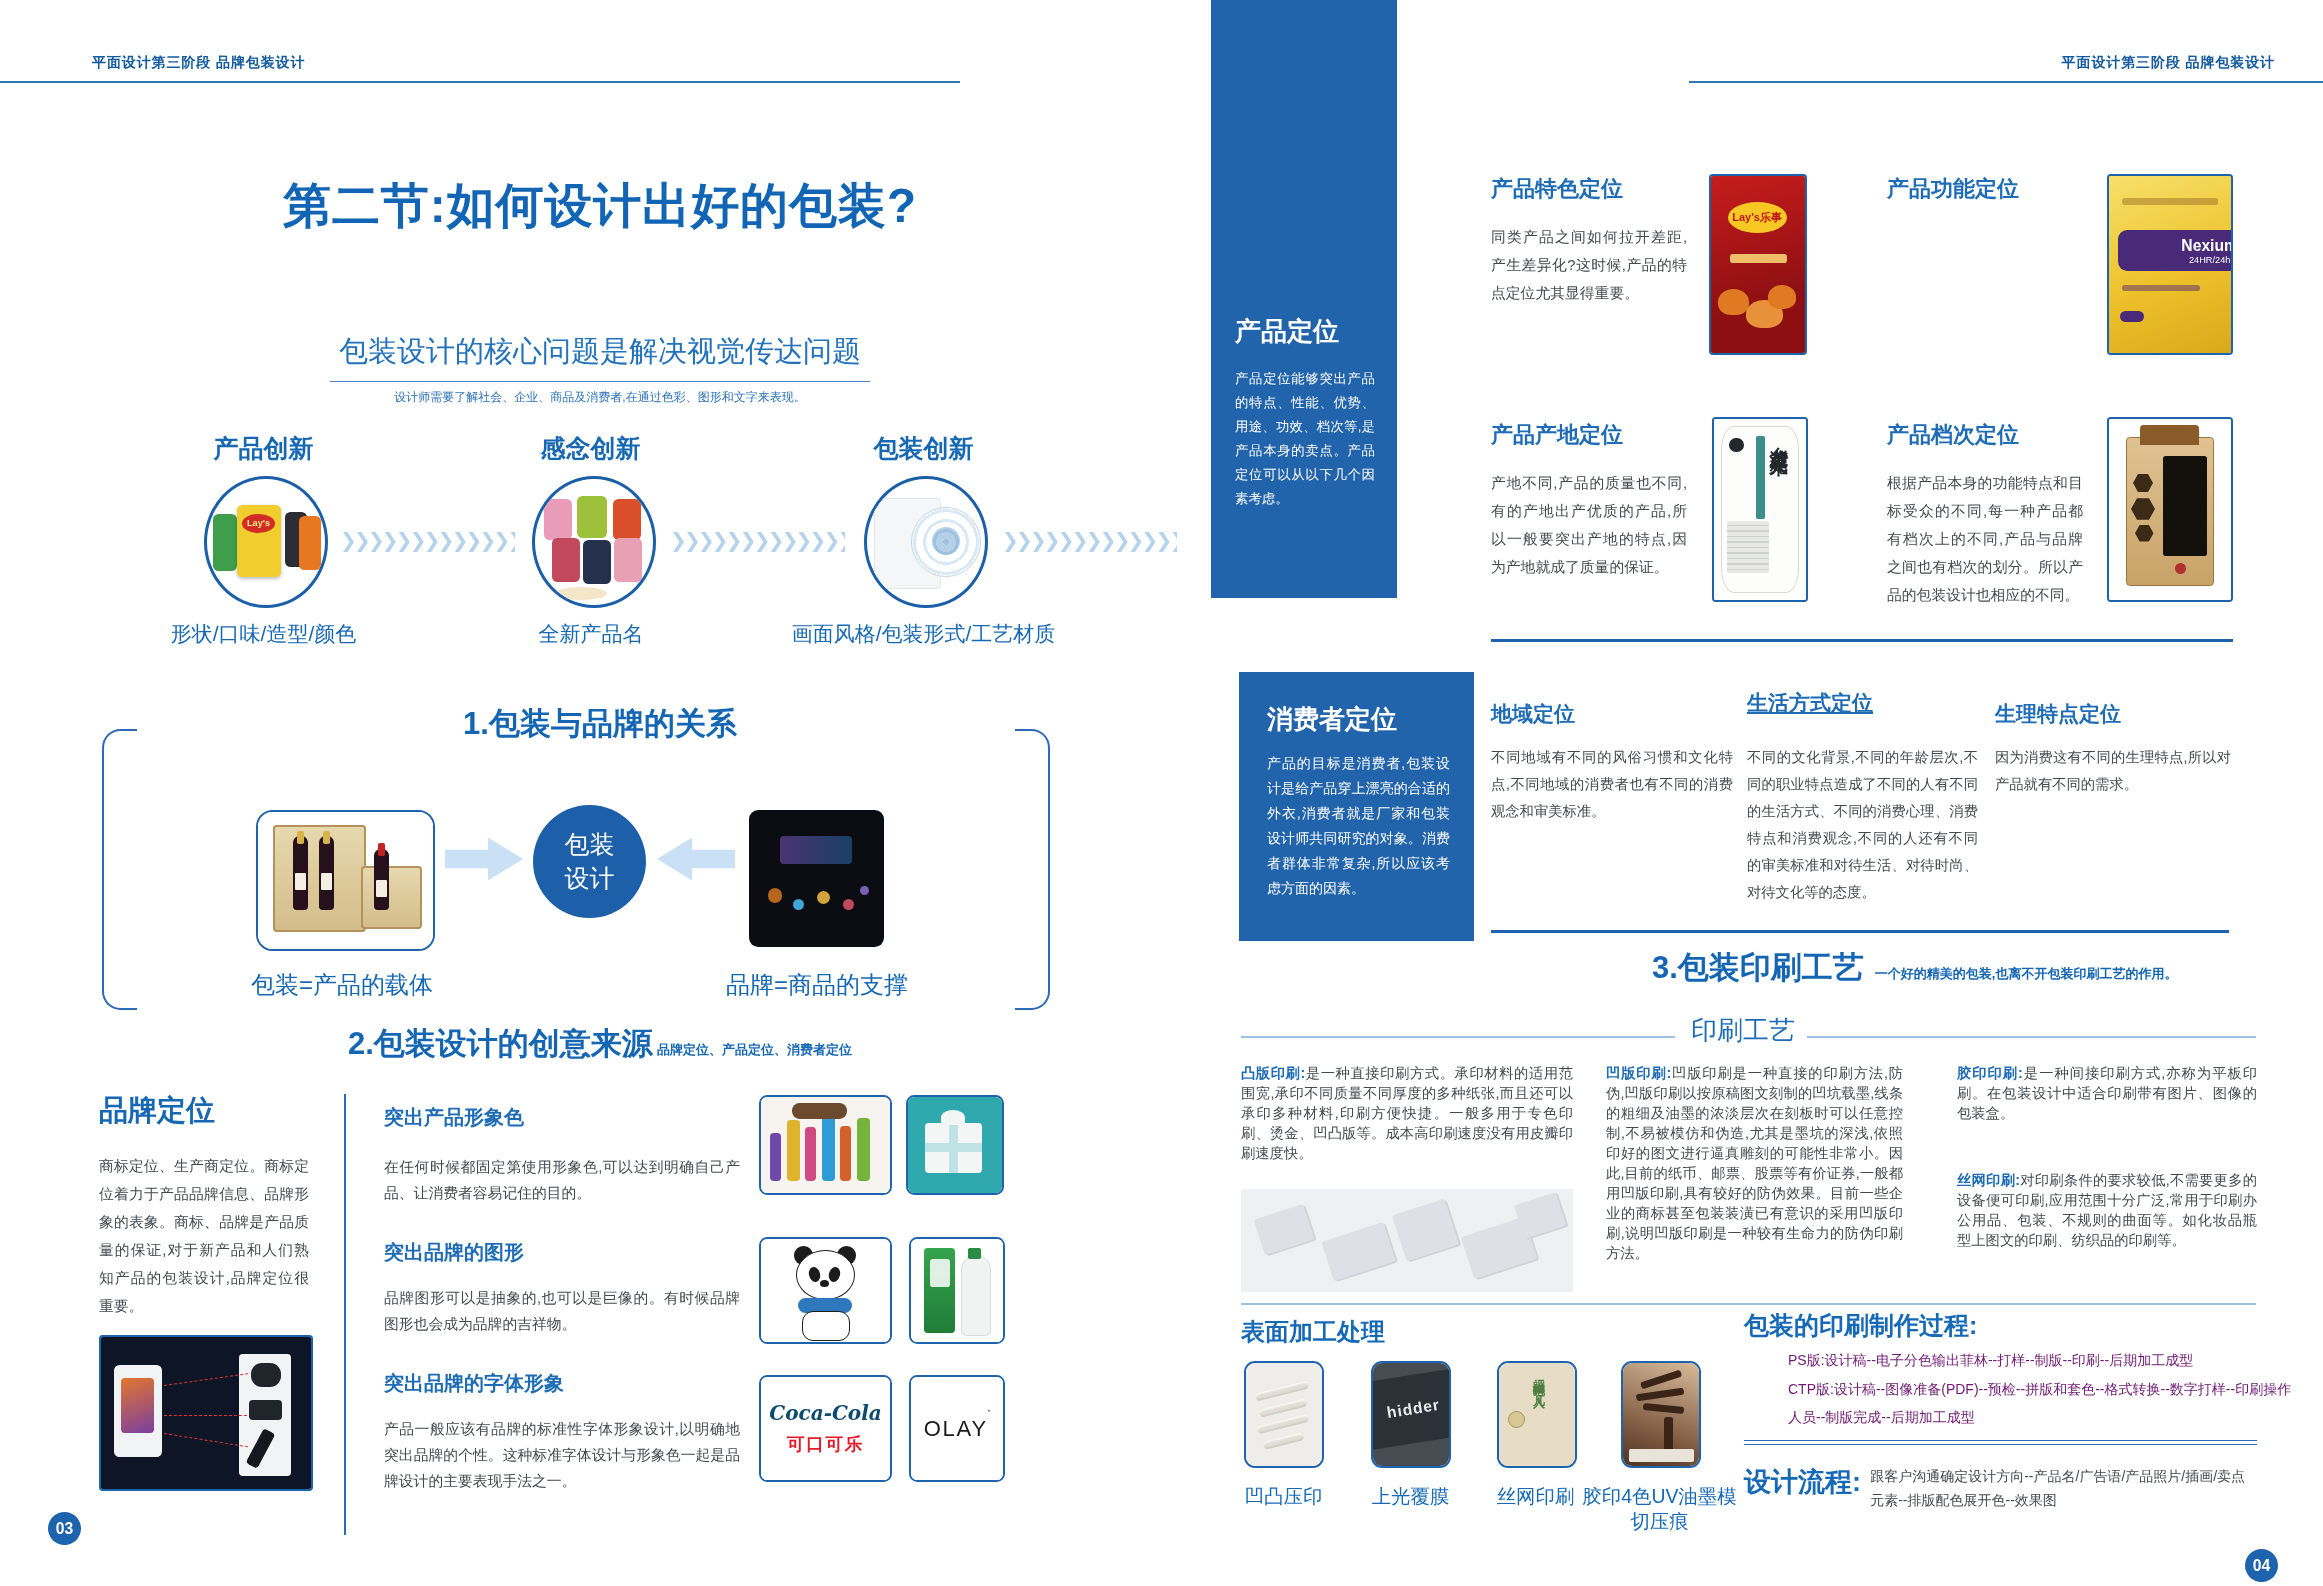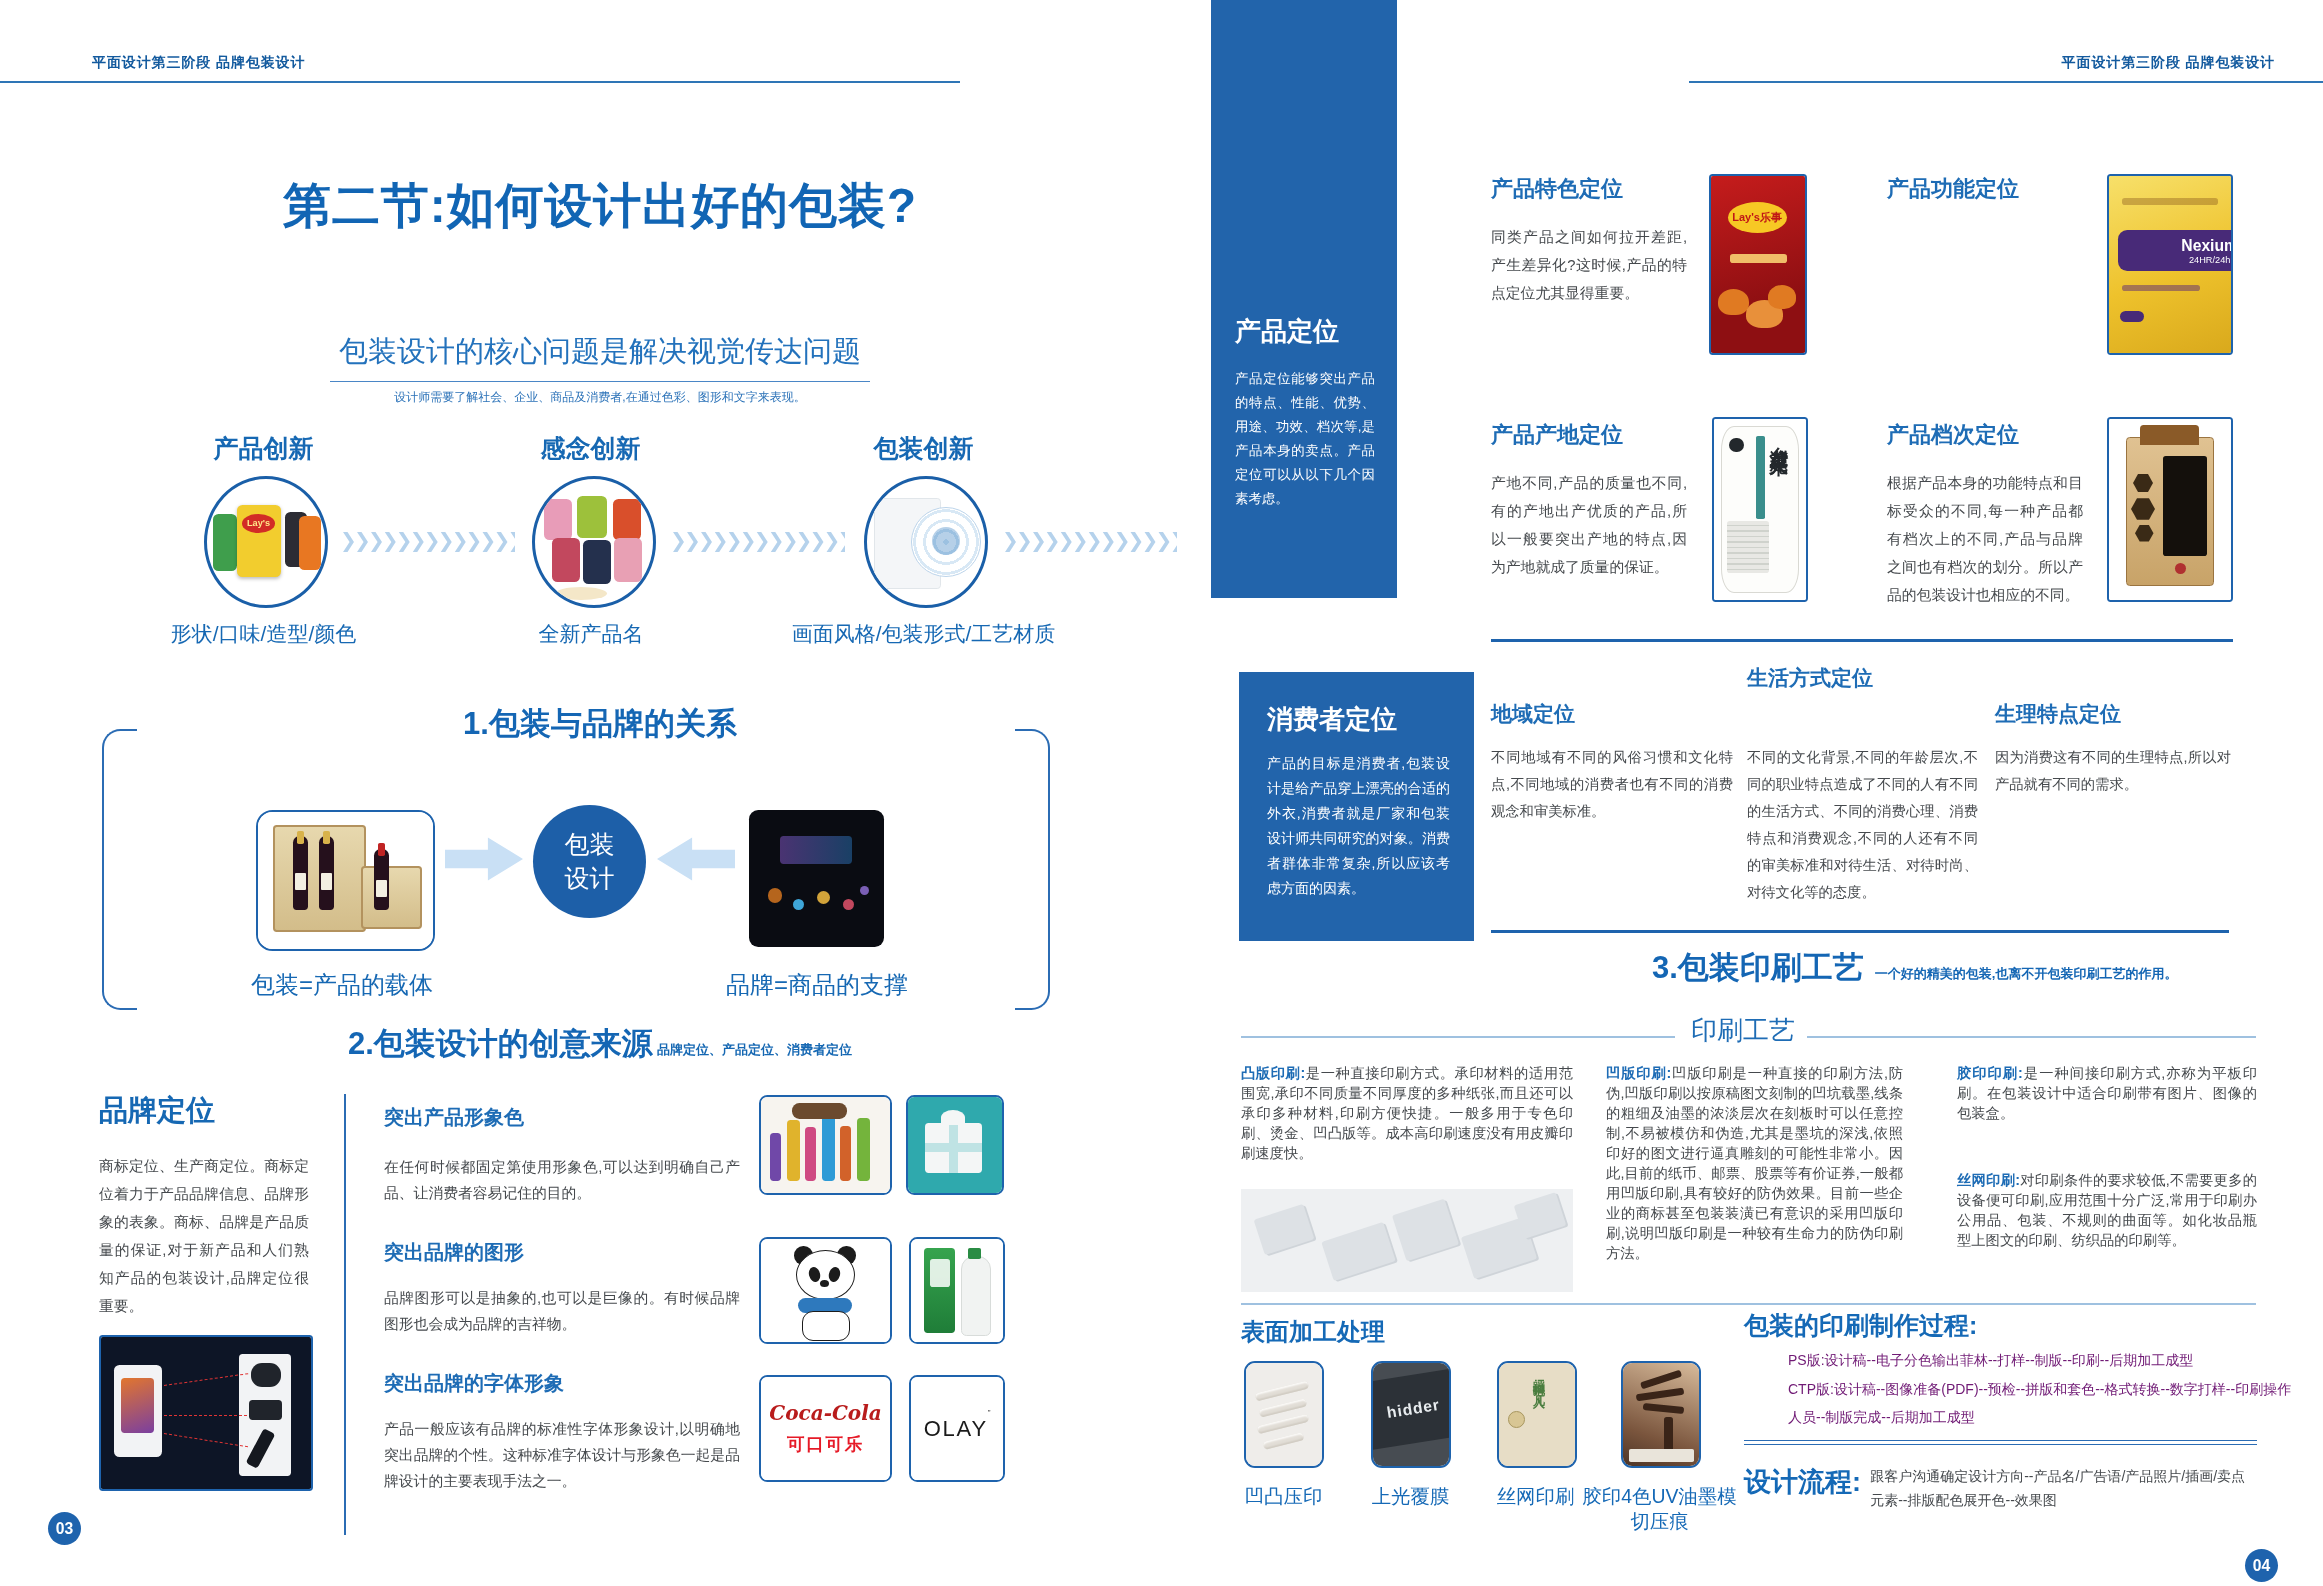--- a/index.html
+++ b/index.html
@@ -81,21 +81,21 @@
   .crate{position:absolute;background:linear-gradient(#e7d8ae,#d3bd8a);border:2.8px solid #b3925e;border-radius:3.7px;}
   .bottle{position:absolute;width:14.8px;border-radius:6.5px 6.5px 3.7px 3.7px;background:#25101c;}
   .bcap{position:absolute;width:7.4px;height:13px;background:#d8b24a;border-radius:1.8px;}
   .bcap.red{background:#c02424;}
   .blabel{position:absolute;width:11px;height:16.6px;background:#f3efe2;border-radius:0.9px;}
   .darkwall{position:relative;width:100%;height:100%;background:#0a0c12;border-radius:9.2px;}
   .dot{position:absolute;border-radius:50%;}
   .board{position:relative;width:100%;height:100%;background:#0d1526;}
   .redline{position:absolute;height:0;border-top:1.8px dashed #e03434;transform-origin:left center;}
   .gadget{position:absolute;background:#20242b;border-radius:3.7px;}
-  .script{font-family:"DejaVu Serif","Liberation Serif",serif;font-style:italic;font-weight:bold;color:#b91c1c;}
+  .script{font-family:"DejaVu Serif","Liberation Serif",serif;font-style:italic;font-weight:bold;color:#0c4a6e;}
   .laysbag{position:relative;width:100%;height:100%;background:linear-gradient(165deg,#c51c1c,#8e0f12 70%);}
   .laysoval{position:absolute;background:#f7c824;border-radius:50%;display:flex;align-items:center;justify-content:center;color:#c01616;font-weight:bold;}
   .chip{position:absolute;border-radius:50% 50% 42% 42%;background:#e07a22;}
   .nexium{position:relative;width:100%;height:100%;background:linear-gradient(160deg,#f7e06a,#eec22c 55%,#d9a91c);}
   .nexband{position:absolute;background:#482a78;border-radius:9.2px;color:#fff;display:flex;flex-direction:column;align-items:center;justify-content:center;}
   .ricepack{position:relative;width:100%;height:100%;background:#fff;}
   .ricebody{position:absolute;left:8%;top:4%;right:8%;bottom:4%;background:#fdfdfb;border:0.9px solid #d9d9d3;border-radius:13px/24px;}
   .vtext{writing-mode:vertical-rl;letter-spacing:2.8px;}
   .honeybox{position:relative;width:100%;height:100%;background:#fff;}
   .woodbox{position:absolute;left:14%;right:14%;top:10%;bottom:8%;background:linear-gradient(#e0c292,#c8a368);border:1.8px solid #9a7440;border-radius:3.7px;}
@@ -354,21 +354,21 @@
   <div class="abs hline" style="left:1491px;top:639px;width:742px;"></div>
 
   <div class="abs consumer-box" style="left:1239px;top:672px;width:235px;height:269px;">
     <div class="abs c-head" style="left:28px;top:29.5px;">消费者定位</div>
     <div class="abs c-body" style="left:28px;top:79px;width:183px;">产品的目标是消费者,包装设计是给产品穿上漂亮的合适的外衣,消费者就是厂家和包装设计师共同研究的对象。消费者群体非常复杂,所以应该考虑方面的因素。</div>
   </div>
 
   <div class="abs col-head" style="left:1491px;top:700px;">地域定位</div>
   <div class="abs col-body" style="left:1491px;top:744px;width:242px;">不同地域有不同的风俗习惯和文化特点,不同地域的消费者也有不同的消费观念和审美标准。</div>
 
-  <div class="abs col-head" style="left:1747px;top:664px;">生活方式定位</div>
+  <div class="abs col-head" style="left:1747px;top:689px;text-decoration:underline;">生活方式定位</div>
   <div class="abs col-body" style="left:1747px;top:744px;width:231px;">不同的文化背景,不同的年龄层次,不同的职业特点造成了不同的人有不同的生活方式、不同的消费心理、消费特点和消费观念,不同的人还有不同的审美标准和对待生活、对待时尚、对待文化等的态度。</div>
 
   <div class="abs col-head" style="left:1995px;top:700px;">生理特点定位</div>
   <div class="abs col-body" style="left:1995px;top:744px;width:236px;">因为消费这有不同的生理特点,所以对产品就有不同的需求。</div>
 
   <div class="abs hline" style="left:1491px;top:930px;width:738px;"></div>
 
   <div class="abs" style="left:1652px;top:947px;display:flex;align-items:baseline;gap:11px;">
     <span class="print-title">3.包装印刷工艺</span>
     <span class="print-note">一个好的精美的包装,也离不开包装印刷工艺的作用。</span>

